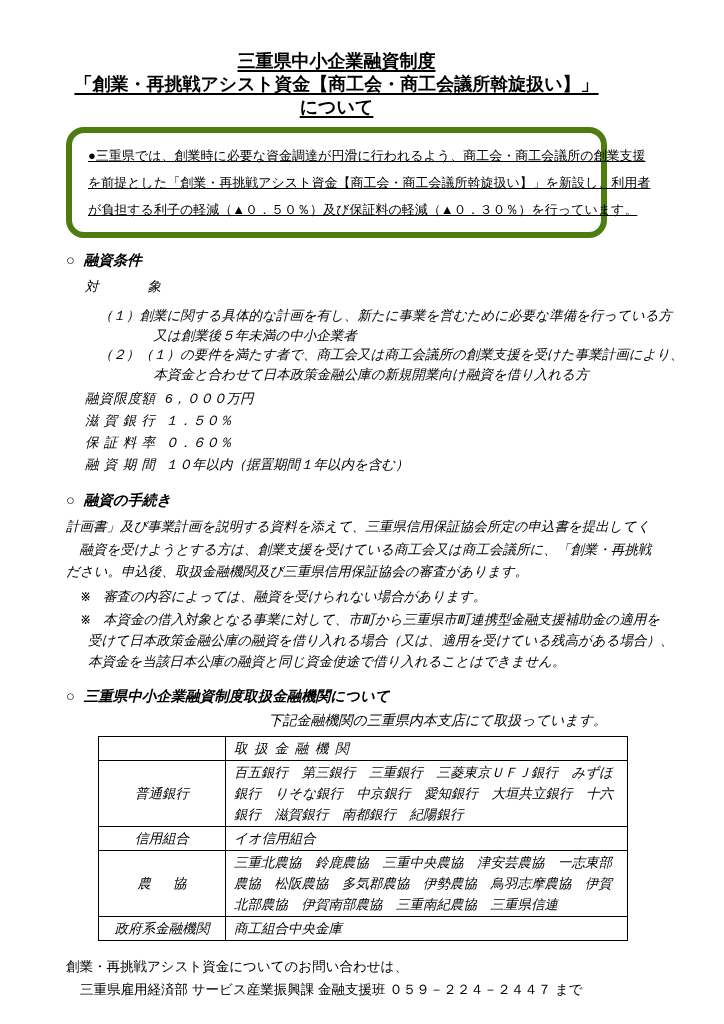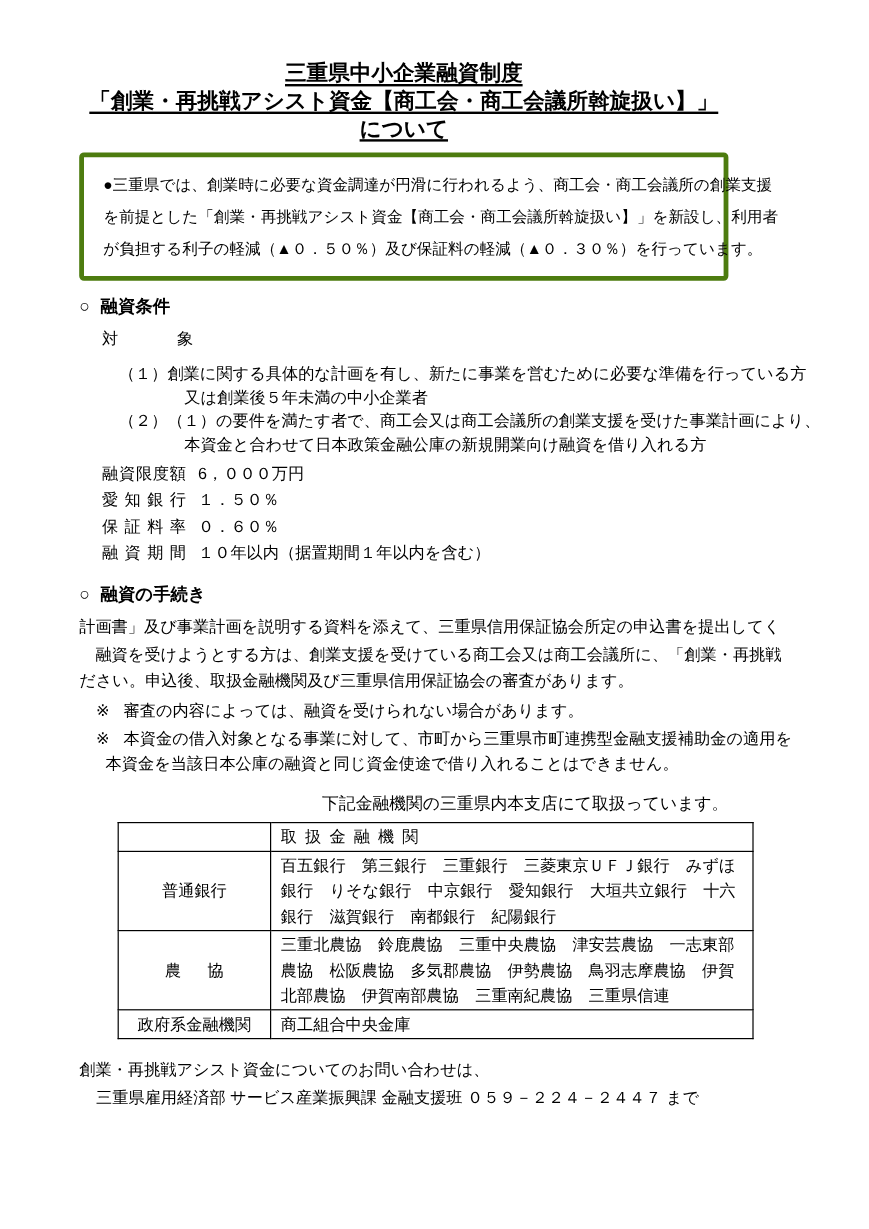--- a/index.html
+++ b/index.html
@@ -11,29 +11,29 @@
   }
   .page{box-sizing:border-box;width:671px;height:1024px;padding:50px 64px 0 66px;}
   .nowrap{white-space:nowrap;}
 
   
   .doc-title{text-align:center;font-weight:bold;font-size:18px;line-height:23px;margin-bottom:8px;}
   .doc-title .t-line span{text-decoration:underline;text-underline-offset:3px;text-decoration-thickness:1.5px;}
 
   
   .intro-box{
-    border:4px solid #4d7c0f;border-radius:4px;
+    border:6px solid #4d7c0f;border-radius:18px;
     padding:9px 16px;margin:4px 0 12px 0;
-    font-size:13px;line-height:27px;
+    font-size:13px;line-height:27px;text-decoration:underline;
   }
 
   
   .sec-h{font-size:14.5px;font-weight:bold;margin:0 0 6px 0;line-height:20px;}
   .sec-h .marker{margin-right:9px;}
-  section{margin-bottom:14px;}
+  section{margin-bottom:14px;font-style:italic;}
   .target-row{margin:8px 0 10px 19px;font-size:13.5px;}
   .spread{display:inline-block;text-align:justify;text-align-last:justify;}
   .target-label{width:76px;}
   .cond-item{display:flex;margin-left:33px;font-size:13.5px;line-height:19.5px;}
   .cond-no{flex:none;}
   .cond-text .cont{margin-left:14px;}
   .terms{margin:4px 0 0 19px;}
   .term-row{font-size:13.5px;line-height:22px;}
   .term-label{width:70px;margin-right:10px;}
 
@@ -97,21 +97,21 @@
         <div class="nowrap">（１）の要件を満たす者で、商工会又は商工会議所の創業支援を受けた事業計画により、</div>
         <div class="nowrap cont">本資金と合わせて日本政策金融公庫の新規開業向け融資を借り入れる方</div>
       </div>
     </div>
 
     <div class="terms">
       <div class="term-row">
         <span class="spread term-label">融資限度額</span><span>6，０００万円</span>
       </div>
       <div class="term-row">
-        <span class="spread term-label">愛知銀行</span><span>１．５０％</span>
+        <span class="spread term-label">滋賀銀行</span><span>１．５０％</span>
       </div>
       <div class="term-row">
         <span class="spread term-label">保証料率</span><span>０．６０％</span>
       </div>
       <div class="term-row">
         <span class="spread term-label">融資期間</span><span>１０年以内（据置期間１年以内を含む）</span>
       </div>
     </div>
   </section>
 
@@ -122,40 +122,46 @@
       <div class="nowrap">　融資を受けようとする方は、創業支援を受けている商工会又は商工会議所に、「創業・再挑戦</div>
       <div class="nowrap">ださい。申込後、取扱金融機関及び三重県信用保証協会の審査があります。</div>
     </div>
     <div class="note">
       <span class="marker">※</span>
       <div class="nowrap">審査の内容によっては、融資を受けられない場合があります。</div>
     </div>
     <div class="note">
       <span class="marker">※</span>
       <div class="nowrap">本資金の借入対象となる事業に対して、市町から三重県市町連携型金融支援補助金の適用を</div>
+      <div class="nowrap n-cont">受けて日本政策金融公庫の融資を借り入れる場合（又は、適用を受けている残高がある場合）、</div>
       <div class="nowrap n-cont">本資金を当該日本公庫の融資と同じ資金使途で借り入れることはできません。</div>
     </div>
   </section>
 
   <section>
+    <h2 class="sec-h"><span class="marker">○</span><span>三重県中小企業融資制度取扱金融機関について</span></h2>
     <div class="sub-line">下記金融機関の三重県内本支店にて取扱っています。</div>
 
     <table class="inst">
       <colgroup>
           <col class="c-cat">
           <col class="c-val">
         </colgroup>
       <tbody>
         <tr>
           <td class="cat"></td>
           <th class="tbl-head">取扱金融機関</th>
         </tr>
         <tr>
           <td class="cat">普通銀行</td>
           <td class="val">百五銀行　第三銀行　三重銀行　三菱東京ＵＦＪ銀行　みずほ銀行　りそな銀行　中京銀行　愛知銀行　大垣共立銀行　十六銀行　滋賀銀行　南都銀行　紀陽銀行</td>
+        </tr>
+        <tr>
+          <td class="cat">信用組合</td>
+          <td class="val">イオ信用組合</td>
         </tr>
         <tr>
           <td class="cat"><span class="spread cat-spread">農協</span></td>
           <td class="val">三重北農協　鈴鹿農協　三重中央農協　津安芸農協　一志東部農協　松阪農協　多気郡農協　伊勢農協　鳥羽志摩農協　伊賀北部農協　伊賀南部農協　三重南紀農協　三重県信連</td>
         </tr>
         <tr>
           <td class="cat">政府系金融機関</td>
           <td class="val">商工組合中央金庫</td>
         </tr>
       </tbody>

